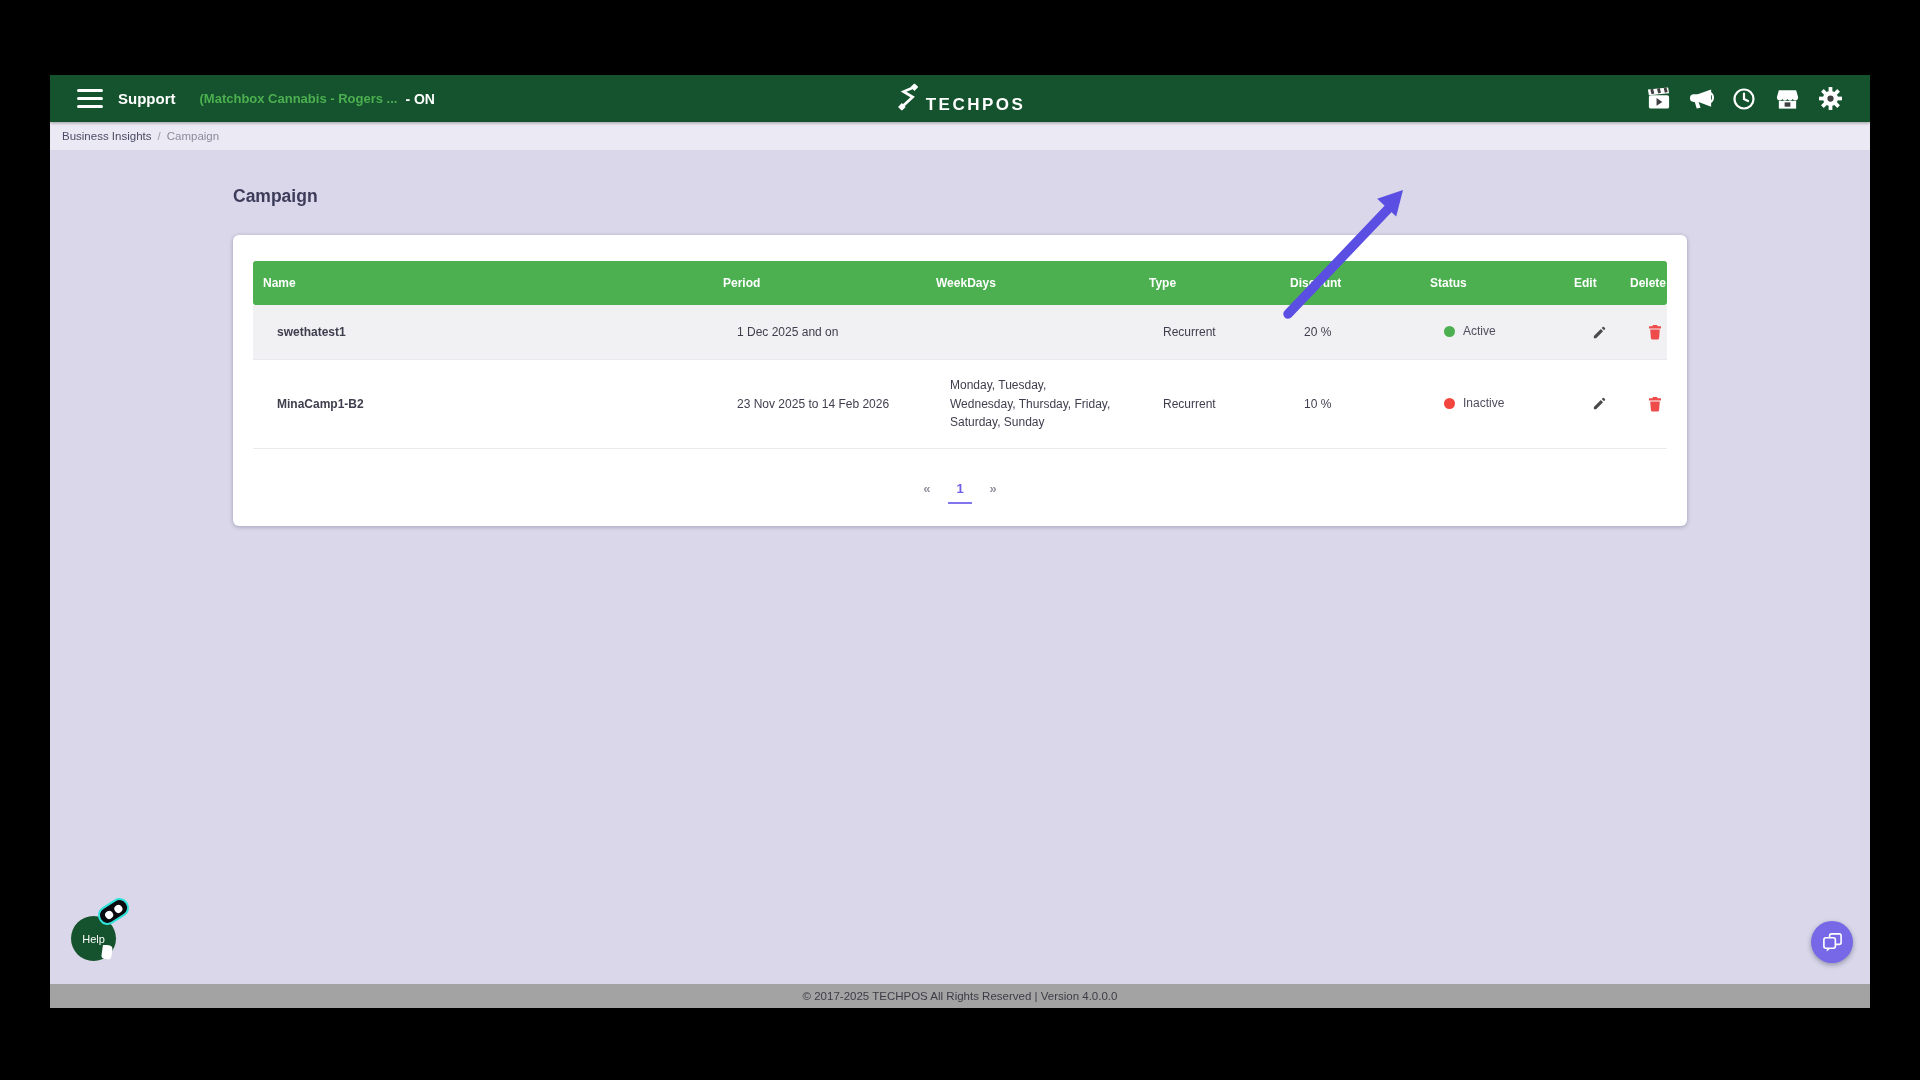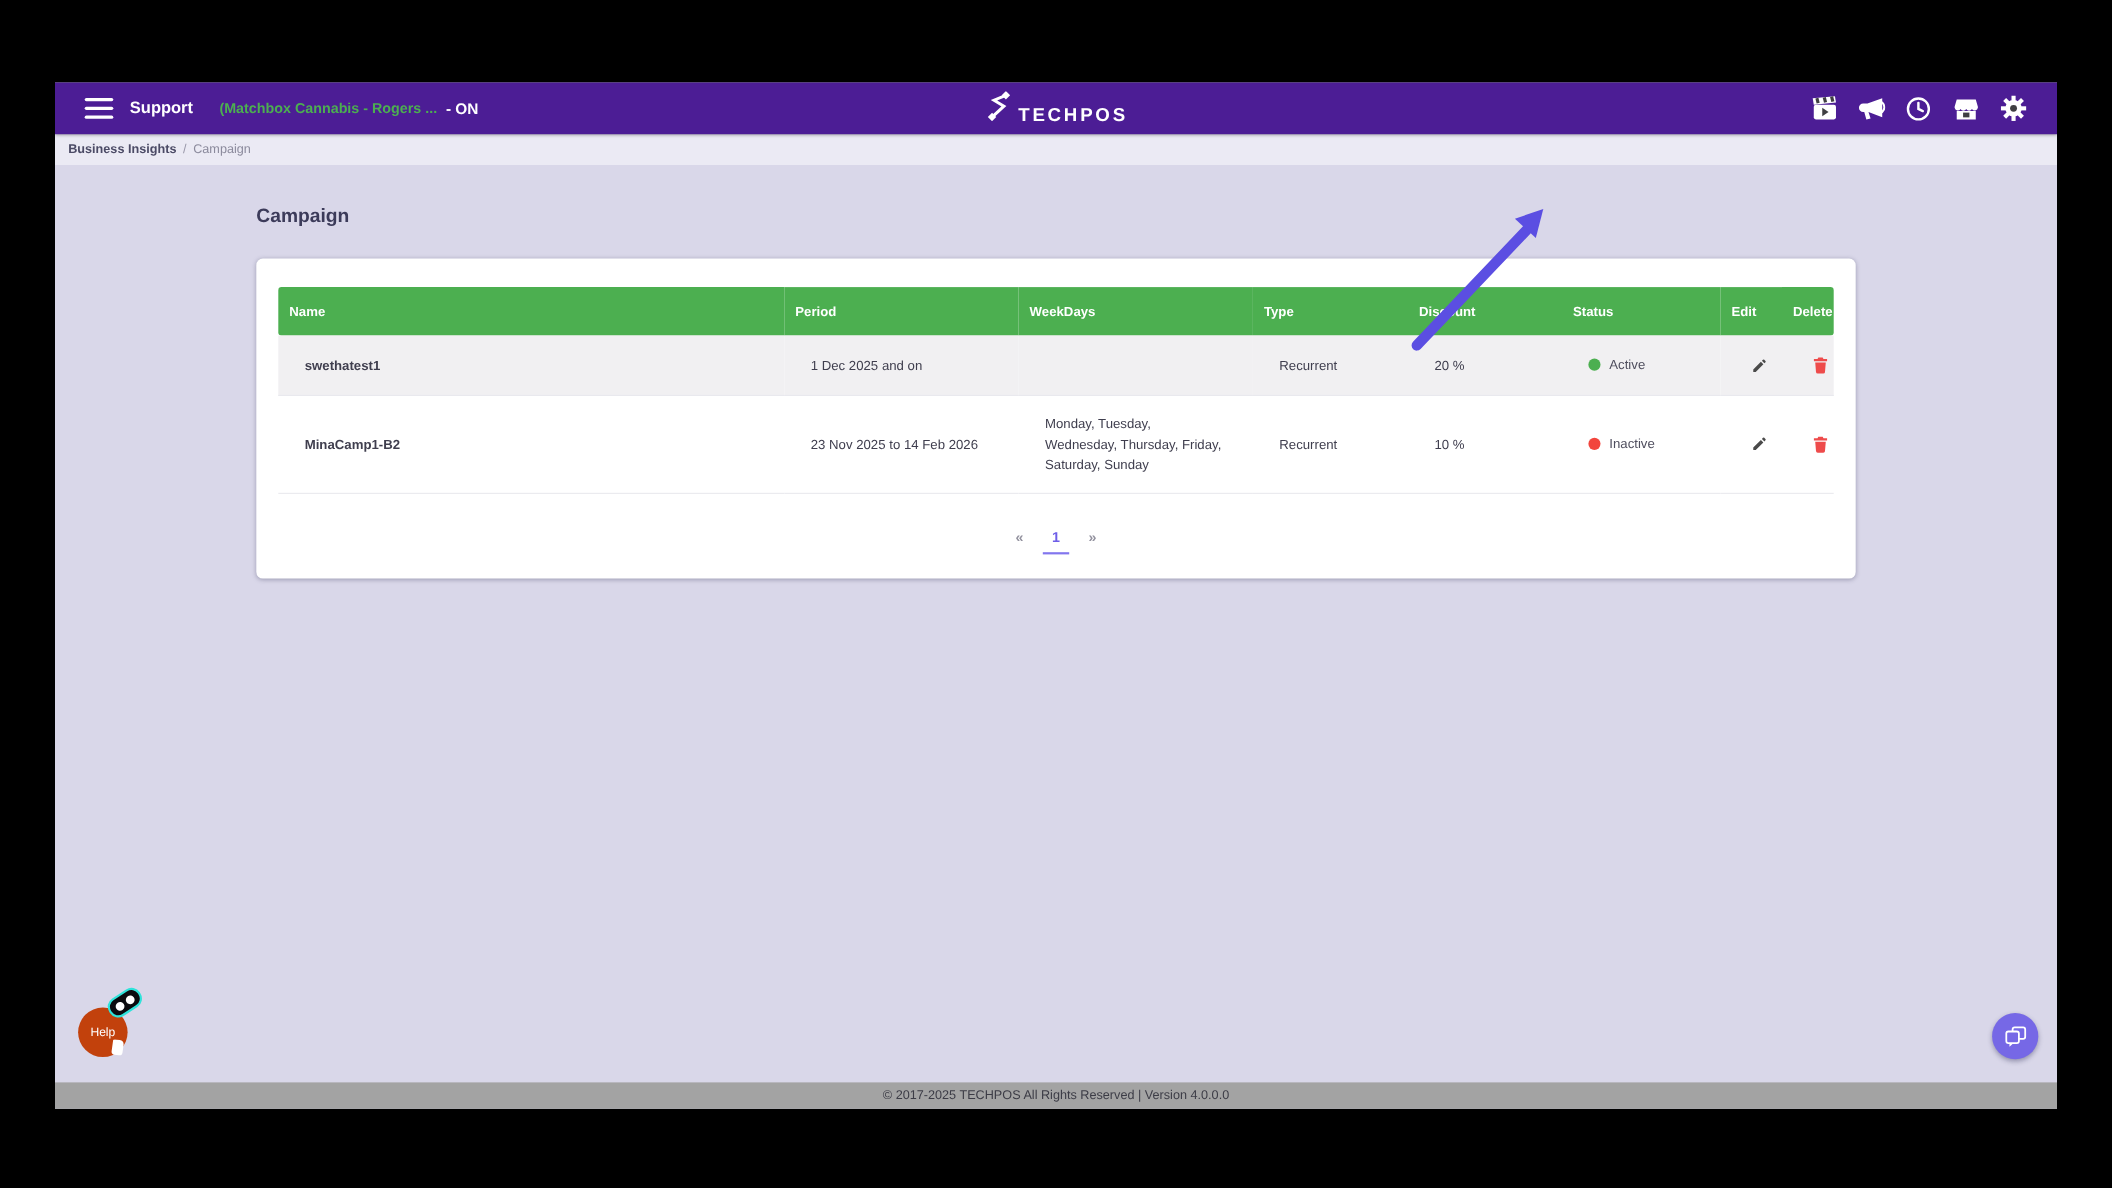--- a/index.html
+++ b/index.html
@@ -3,40 +3,40 @@
 <meta charset="utf-8">
 <style>
   * { margin:0; padding:0; box-sizing:border-box; }
   html,body { width:1920px; height:1080px; background:#000; overflow:hidden;
               font-family:"Liberation Sans","DejaVu Sans",sans-serif; }
 
   .app { position:absolute; left:50px; top:75px; width:1820px; height:933px;
          display:flex; flex-direction:column; background:#d9d7e9; }
 
   
-  .topbar { height:47px; flex:0 0 47px; background:#4c1d95; display:flex; align-items:center;
+  .topbar { height:47px; flex:0 0 47px; background:#14532d; display:flex; align-items:center;
             padding:0 27px; position:relative; z-index:10; box-shadow:0 1px 3px rgba(0,0,0,.35); }
   .tb-left { display:flex; align-items:center; }
   .hamburger { width:26px; height:19px; background:none; border:none; cursor:pointer;
                display:flex; flex-direction:column; justify-content:space-between; padding:0; }
   .hamburger span { display:block; height:3.2px; background:#fff; border-radius:2px; }
   .tb-support { color:#fff; font-size:15px; font-weight:700; margin-left:15px; }
   .tb-store { color:#4caf50; font-size:13px; font-weight:600; margin-left:24px; cursor:pointer; }
   .tb-province { color:#fff; font-size:14px; font-weight:700; margin-left:8px; }
   .tb-logo { position:absolute; left:50%; top:50%; transform:translate(-50%,-50%);
              display:flex; align-items:flex-end; gap:4px; color:#fff;justify-content:space-between; }
   .tb-logo .brand { font-size:17px; font-weight:700; letter-spacing:2.5px; line-height:1; padding-bottom:2px; }
   .tb-icons { margin-left:auto; display:flex; align-items:center; gap:17px; }
   .tb-icon { width:26px; height:26px; background:none; border:none; cursor:pointer;
              display:flex; align-items:center; justify-content:center; padding:0; }
 
   
   .breadcrumb { height:28px; flex:0 0 28px; background:#ebeaf4; display:flex; align-items:center;
                 padding:0 12px; font-size:11.5px; }
-  .breadcrumb a { color:#4c4b66; font-weight:700; text-decoration:none; cursor:pointer; }
+  .breadcrumb a { color:#4c4b66; font-weight:400; text-decoration:none; cursor:pointer; }
   .breadcrumb .sep { color:#9a99aa; margin:0 6px; }
   .breadcrumb .current { color:#8b8a9c; }
 
   
   .main { flex:1 1 auto; position:relative; }
   .content { margin:0 183px; }
   .page-head { display:flex; align-items:center; justify-content:space-between; margin-top:24px; height:44px; }
   .page-title { font-size:17.5px; font-weight:700; color:#3c3b5a; }
   .actions { display:flex; align-items:center; }
   .ring { display:inline-flex; border:4px solid #5646dd; border-radius:11px; padding:2px;
@@ -74,21 +74,21 @@
         color:#93929f; padding:2px 8px; cursor:pointer; }
   .pg-current { color:#6e5ee8; border-bottom:2.5px solid #8276ee; padding-bottom:6px; }
   .total { text-align:center; margin-top:13px; font-size:11.5px; color:#4b4a5c; }
 
   
   .arrow-overlay { position:absolute; left:0; top:-103px; width:1820px; height:933px;
                    pointer-events:none; z-index:40; }
 
   
   .help-fab { position:absolute; left:21px; bottom:23px; width:45px; height:45px; border-radius:50%;
-              background:#c2410c; color:#fff; display:flex; align-items:center; justify-content:center;
+              background:#14532d; color:#fff; display:flex; align-items:center; justify-content:center;
               font-size:11px; cursor:pointer; z-index:30; }
   .robot { position:absolute; top:-14px; right:-14px; width:33px; height:19px; background:#0b0b0f;
            border:2px solid #2fe3da; border-radius:9px; transform:rotate(-33deg);
            display:flex; align-items:center; justify-content:center; gap:3px; }
   .robot i { width:8px; height:8px; border-radius:50%; background:#fff; }
   .help-cursor { position:absolute; right:3px; bottom:1px; }
   .chat-fab { position:absolute; right:17px; bottom:21px; width:42px; height:42px; border-radius:50%;
               background:#7668e6; display:flex; align-items:center; justify-content:center;
               cursor:pointer; z-index:30; box-shadow:0 2px 5px rgba(40,40,80,.4); }
 

